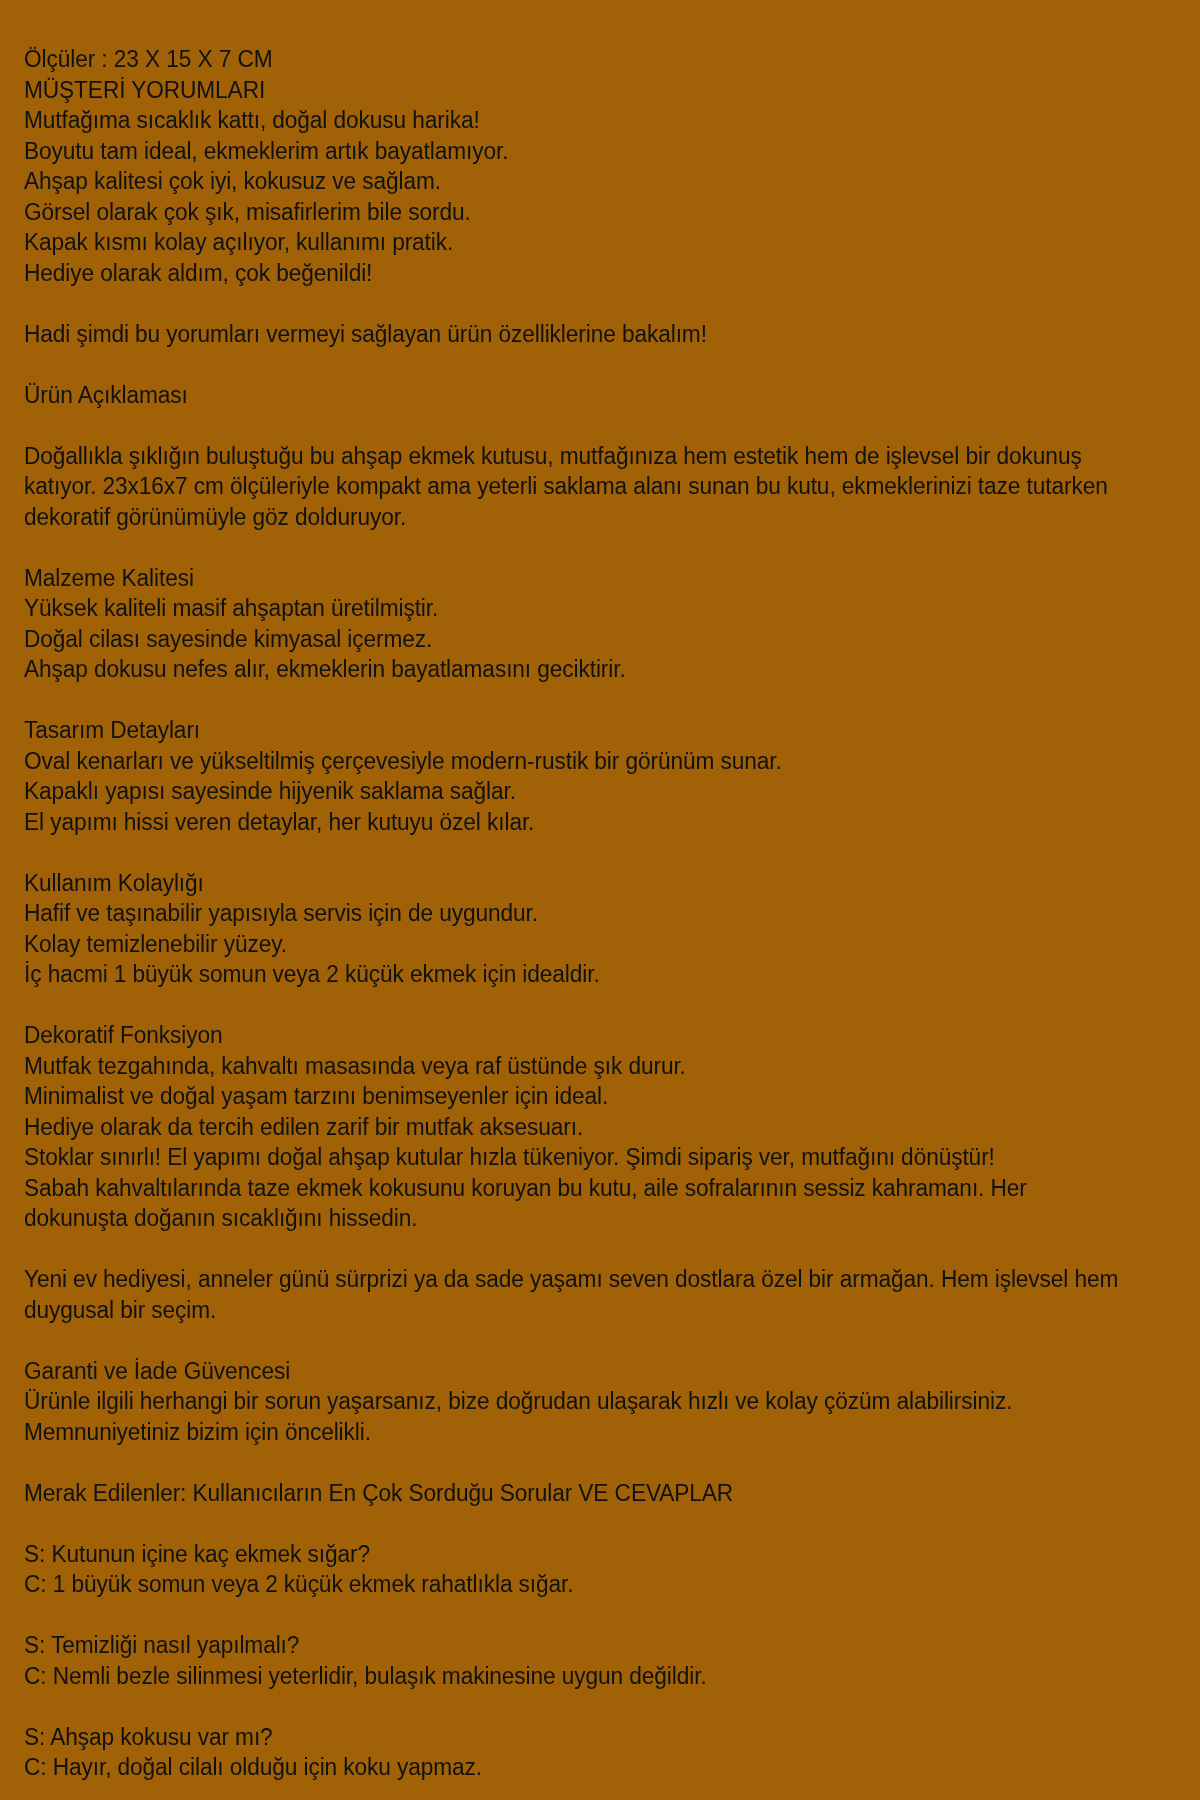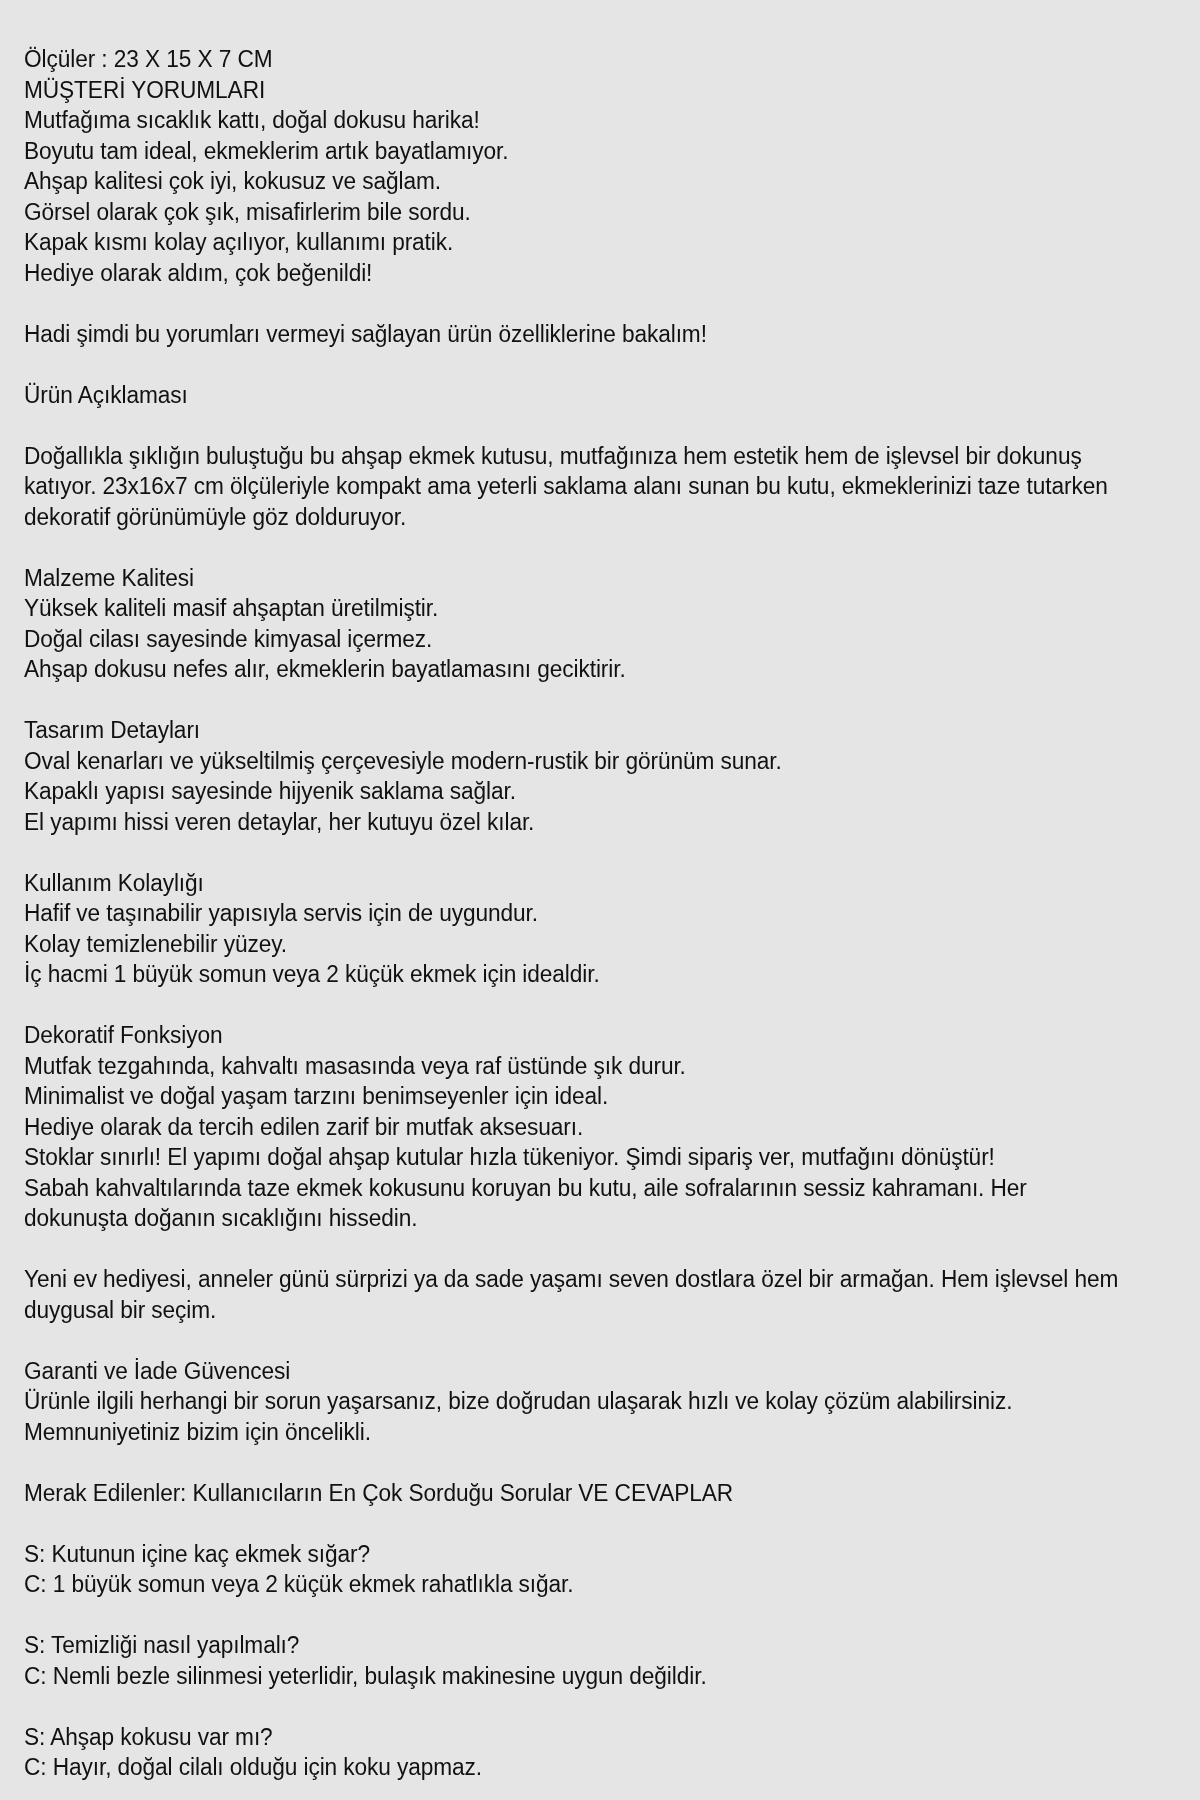--- a/index.html
+++ b/index.html
@@ -13,21 +13,21 @@
     height: 1800px;
     font-family: "Liberation Sans", "DejaVu Sans", sans-serif;
     color: #111111;
     -webkit-font-smoothing: antialiased;
   }
   #page {
     box-sizing: border-box;
     width: 1200px;
     height: 1800px;
     padding: 44px 40px 0 24px;
-    background: #e5e5e5;
+    background: #a16207;
     overflow: hidden;
   }
   .doc {
     font-size: 23.5px;
     line-height: 30.5px;
     letter-spacing: -0.1px;
     font-weight: 400;
     transform: scaleX(0.965);
     transform-origin: left top;
   }

